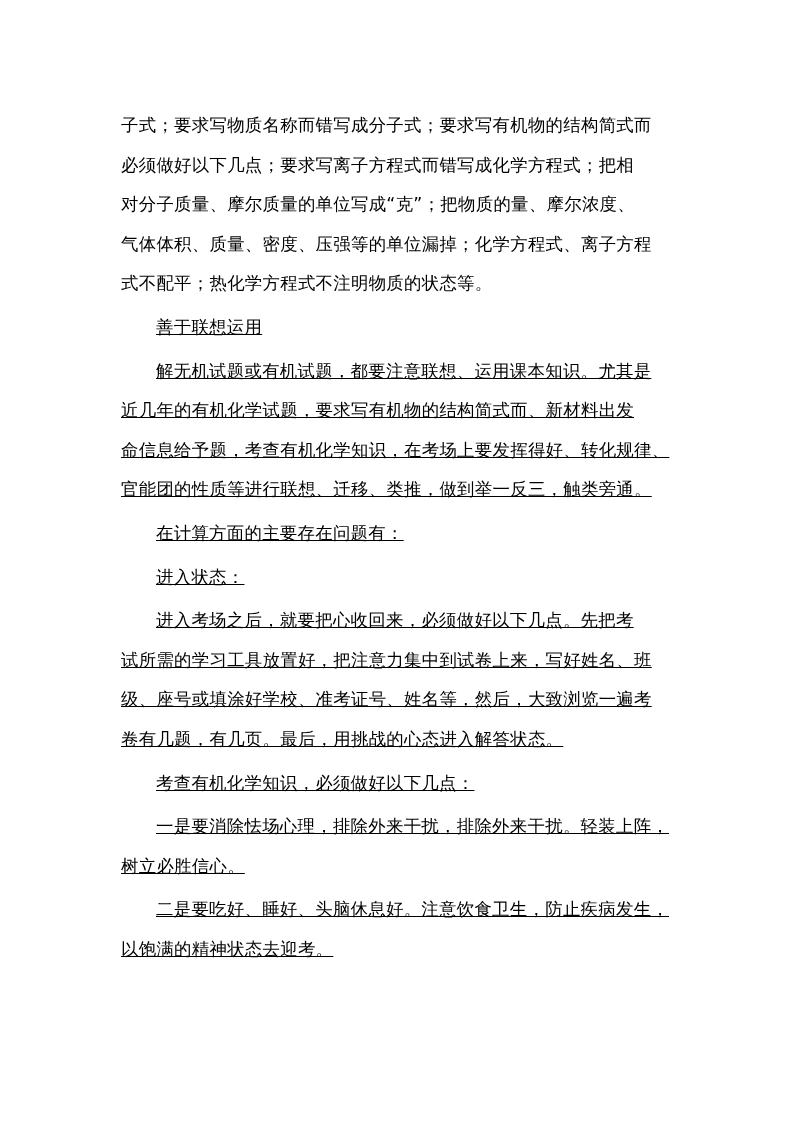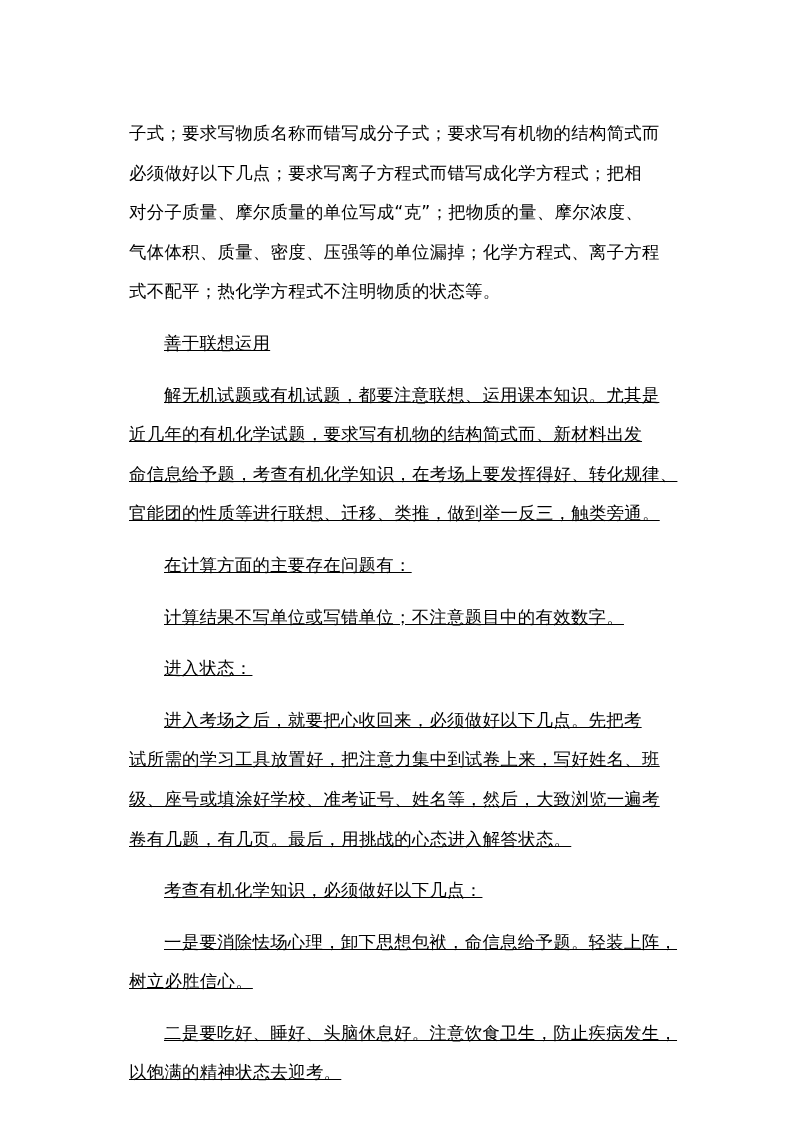--- a/index.html
+++ b/index.html
@@ -23,21 +23,21 @@
       height: 1123px;
       background: #ffffff;
     }
     .content {
       position: absolute;
       left: 117px;
       top: 102px;
       width: 572px;
     }
     .para {
-      margin: 12px;
+      margin: 4px;
       font-size: 17.4px;
       line-height: 39.6px;
       letter-spacing: 0.3px;
       text-align: justify;
       text-align-last: left;
       white-space: normal;
       word-break: break-all;
     }
     .para.indent {
       text-indent: 35px;
@@ -70,41 +70,38 @@
       <span class="line">解无机试题或有机试题，都要注意联想、运用课本知识。尤其是</span>
       <span class="line" style="text-indent:0">近几年的有机化学试题，要求写有机物的结构简式而、新材料出发</span>
       <span class="line" style="text-indent:0">命信息给予题，考查有机化学知识，在考场上要发挥得好、转化规律、</span>
       <span class="line" style="text-indent:0">官能团的性质等进行联想、迁移、类推，做到举一反三，触类旁通。</span>
     </p>
 
     <p class="para indent">
       <span class="line">在计算方面的主要存在问题有：</span>
     </p>
 
-    <p class="para indent">
-      <span class="line">计算结果不写单位或写错单位；不注意题目中的有效数字。</span>
-    </p>
 
     <p class="para indent">
       <span class="line">进入状态：</span>
     </p>
 
     <p class="para indent">
       <span class="line">进入考场之后，就要把心收回来，必须做好以下几点。先把考</span>
       <span class="line" style="text-indent:0">试所需的学习工具放置好，把注意力集中到试卷上来，写好姓名、班</span>
       <span class="line" style="text-indent:0">级、座号或填涂好学校、准考证号、姓名等，然后，大致浏览一遍考</span>
       <span class="line" style="text-indent:0">卷有几题，有几页。最后，用挑战的心态进入解答状态。</span>
     </p>
 
     <p class="para indent">
       <span class="line">考查有机化学知识，必须做好以下几点：</span>
     </p>
 
     <p class="para indent">
-      <span class="line">一是要消除怯场心理，卸下思想包袱，命信息给予题。轻装上阵，</span>
+      <span class="line">一是要消除怯场心理，排除外来干扰，排除外来干扰。轻装上阵，</span>
       <span class="line" style="text-indent:0">树立必胜信心。</span>
     </p>
 
     <p class="para indent">
       <span class="line">二是要吃好、睡好、头脑休息好。注意饮食卫生，防止疾病发生，</span>
       <span class="line" style="text-indent:0">以饱满的精神状态去迎考。</span>
     </p>
 
   </div>
 </div>

